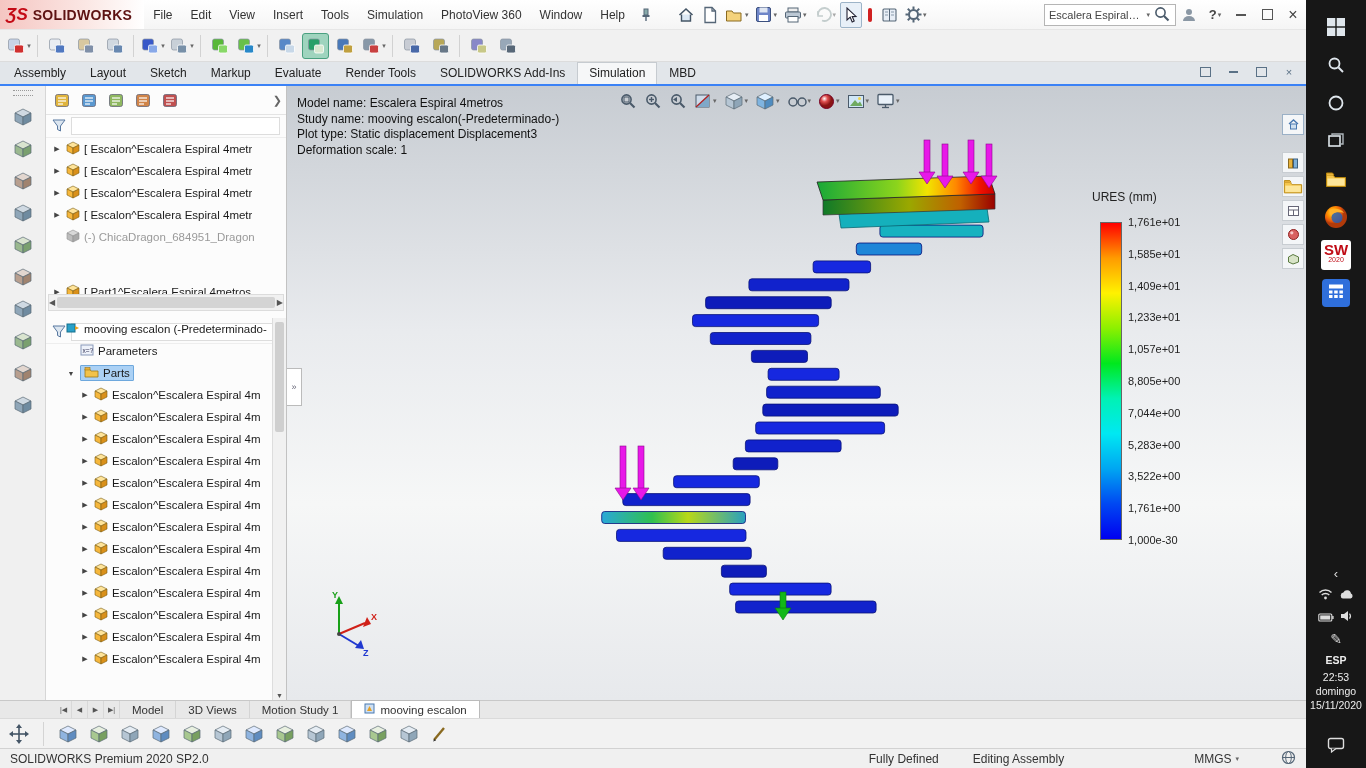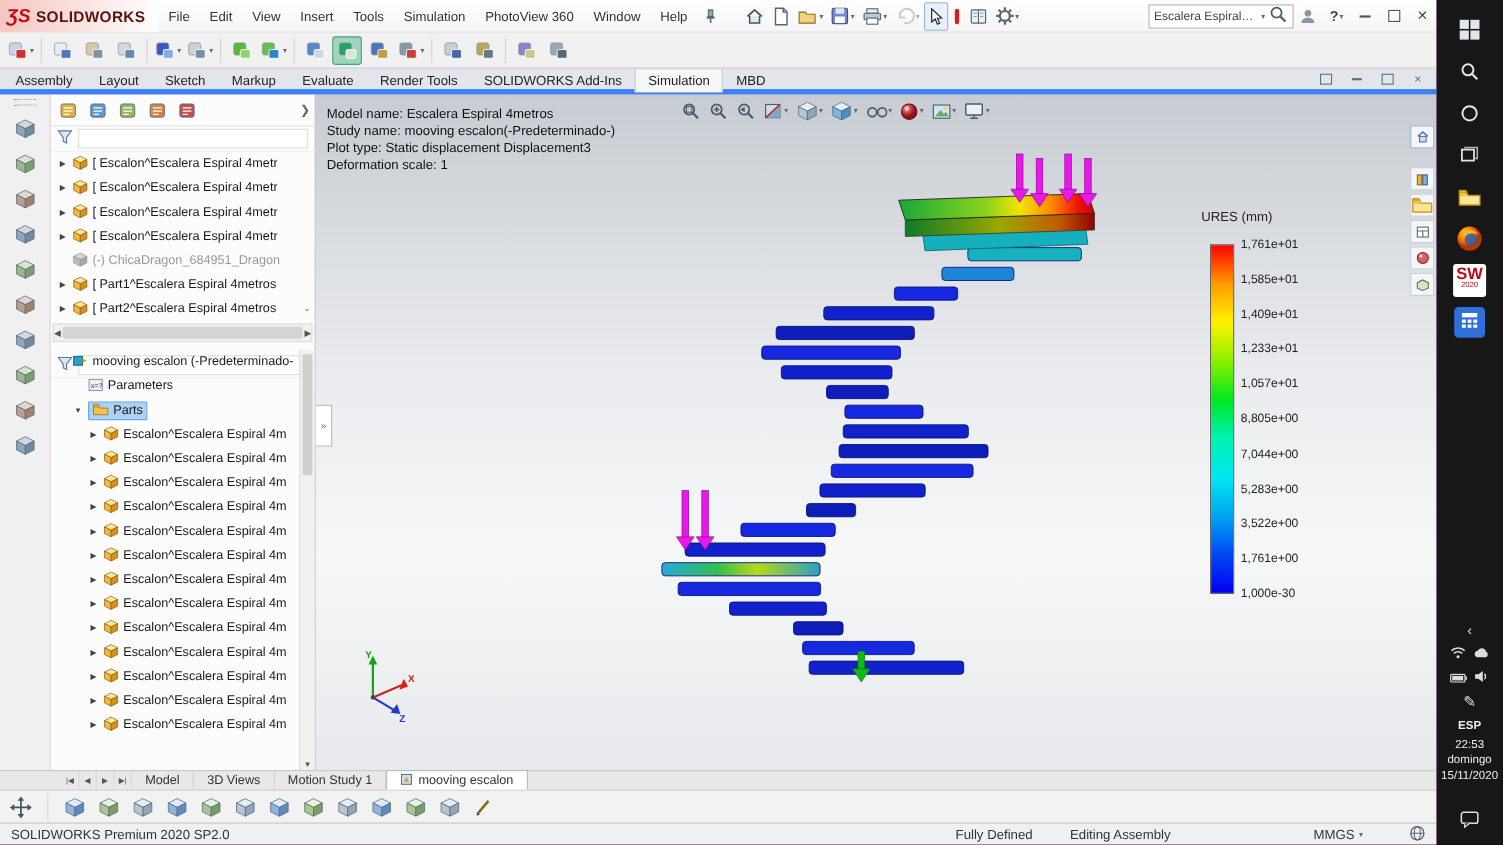--- a/index.html
+++ b/index.html
@@ -25,21 +25,21 @@
   .min-glyph{width:10px;height:2px;background:#555;display:inline-block;}
   .restore-glyph{width:9px;height:9px;border:1.5px solid #555;display:inline-block;}
 
   
   #toolbar2{height:32px;background:#f1f1f1;border-bottom:1px solid #dcdcdc;display:flex;align-items:center;padding-left:5px;gap:2px;box-sizing:border-box;}
   .t2icon{width:27px;height:26px;border-radius:3px;display:flex;align-items:center;justify-content:center;}
   .t2icon.active{background:#9fd4be;border:1px solid #4aa080;box-sizing:border-box;}
   .t2sep{width:1px;height:22px;background:#d2d2d2;margin:0 3px;}
 
   
-  #tabbar{height:24px;background:#e2e6ea;border-bottom:5px solid #3b82f6;display:flex;align-items:flex-start;position:relative;box-sizing:border-box;}
+  #tabbar{height:24px;background:#e2e6ea;border-bottom:2px solid #3b82f6;display:flex;align-items:flex-start;position:relative;box-sizing:border-box;}
   #cmtabs{display:flex;padding-left:2px;}
   .cmtab{padding:3px 11px 4px;font-size:12px;color:#222;border:1px solid transparent;border-bottom:none;white-space:nowrap;}
   .cmtab.active{background:#f6f7f8;border-color:#c6cbd0;}
   #docwin-controls{position:absolute;right:8px;top:2px;display:flex;gap:10px;align-items:center;color:#5a7186;}
   .dwc{width:18px;height:16px;display:flex;align-items:center;justify-content:center;font-size:11px;}
   .dwc .box{width:9px;height:8px;border:1.4px solid #5a7186;}
   .dwc .bar{width:9px;height:2px;background:#5a7186;}
 
   
   #workspace{position:absolute;top:86px;left:0;width:1306px;height:614px;display:flex;}
@@ -543,21 +543,21 @@
             </div>
             <div class="trow" style="padding-left: 6px;">
               <span class="expander"></span>
               <span><svg width="14" height="14" viewBox="0 0 14 14">
                   <polygon points="7,1 13,4 7,7 1,4" fill="#d8d8d8" stroke="#909090" stroke-width="0.6"></polygon>
                   <polygon points="1,4 7,7 7,13 1,10" fill="#bcbcbc" stroke="#909090" stroke-width="0.6"></polygon>
                   <polygon points="13,4 7,7 7,13 13,10" fill="#a8a8a8" stroke="#909090" stroke-width="0.6"></polygon>
                 </svg></span>
               <span class="tlabel dim">(-) ChicaDragon_684951_Dragon</span>
             </div>
-            <div class="trow" style="padding-left: 6px;">
+            <div class="trow" style="padding-left: 6px; margin-top: 33px;">
               <span class="expander">▶</span>
               <span><svg width="14" height="14" viewBox="0 0 14 14">
                   <polygon points="7,1 13,4 7,7 1,4" fill="#ffe49a" stroke="#7a5c10" stroke-width="0.6"></polygon>
                   <polygon points="1,4 7,7 7,13 1,10" fill="#f6b73c" stroke="#7a5c10" stroke-width="0.6"></polygon>
                   <polygon points="13,4 7,7 7,13 13,10" fill="#d9901a" stroke="#7a5c10" stroke-width="0.6"></polygon>
                 </svg></span>
               <span class="tlabel">[ Part1^Escalera Espiral 4metros</span>
             </div>
             <div class="trow" style="padding-left: 6px;">
               <span class="expander">▶</span>

